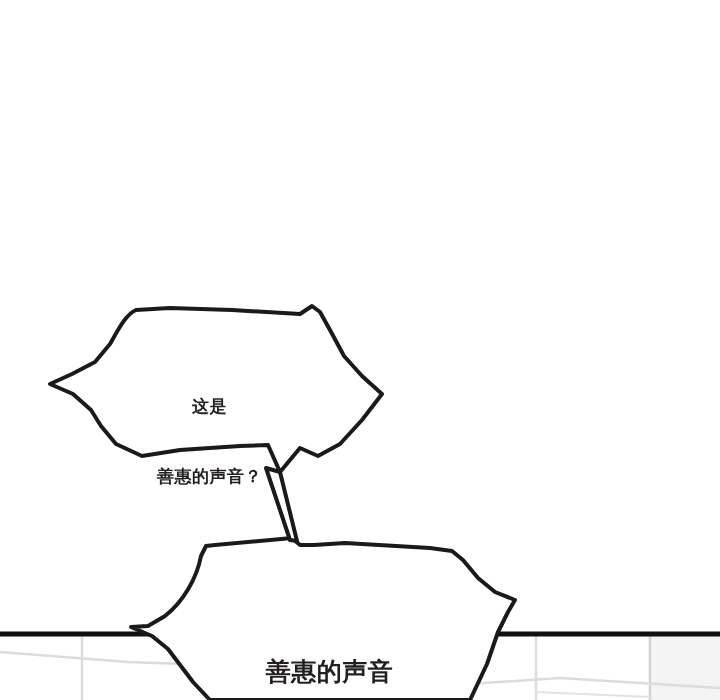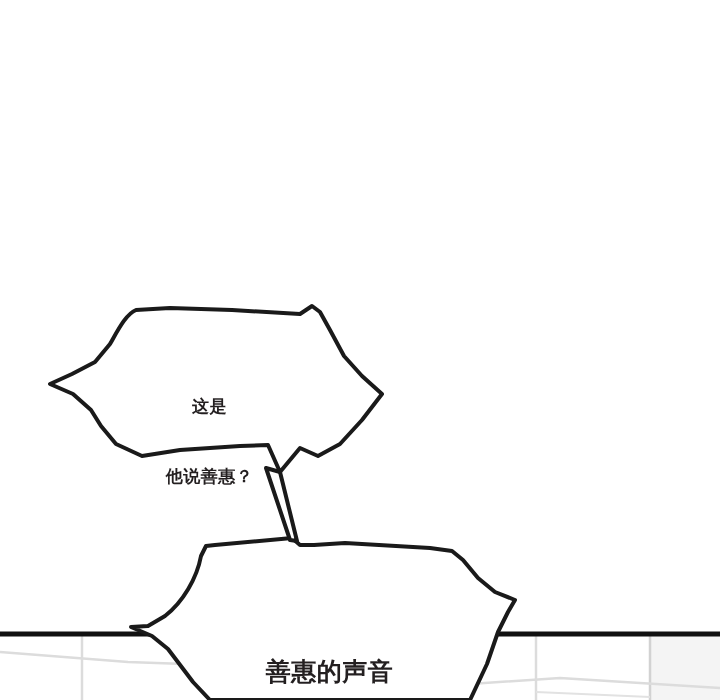--- a/index.html
+++ b/index.html
@@ -137,21 +137,21 @@
                L300 314
                L232 310
                L170 308
                Z" fill="#ffffff" stroke="#1a1a1a" stroke-width="4" stroke-linejoin="round" stroke-linecap="round"></path>
     </g>
 
   </svg>
 
   <div id="bubble-1-text" class="bubble-text">
     <span class="bubble-line">这是</span>
-    <span class="bubble-line">他说善惠？</span>
+    <span class="bubble-line">善惠的声音？</span>
   </div>
 
   <div id="bubble-2-text" class="bubble-text">
     <span class="bubble-line">善惠的声音</span>
     
   </div>
 
 </div>
 
 </body></html>

